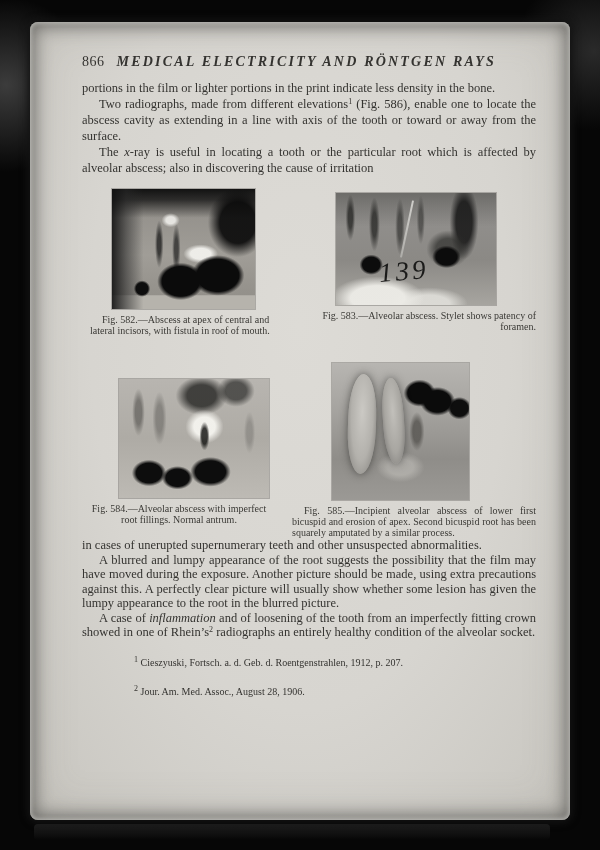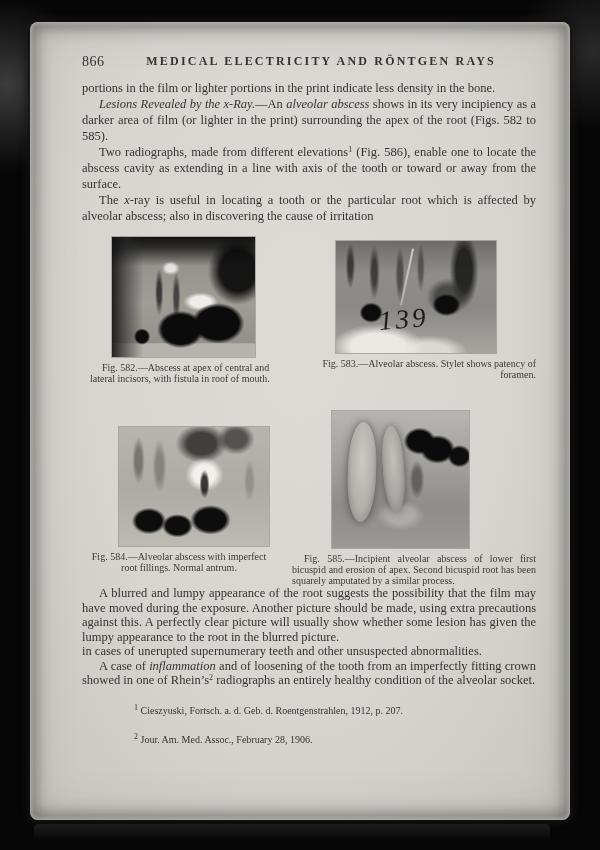--- a/index.html
+++ b/index.html
@@ -24,21 +24,21 @@
     box-shadow:
       inset 0 0 4px 1px rgba(250,249,245,.5),
       inset 0 0 16px 5px rgba(40,39,37,.5),
       inset 0 0 46px rgba(110,108,102,.28),
       0 0 7px 3px rgba(20,20,20,.9);
   }
   .content{position:absolute;inset:0;padding:32px 34px 0 52px;color:#343330;}
   
   .pg-header{display:flex;align-items:flex-start;height:16px;margin-bottom:10px;}
   .pagenum{font-size:14px;letter-spacing:.5px;width:68px;}
-  .running-title{flex:1;text-align:center;font-size:12px;font-weight:bold;letter-spacing:2.2px;white-space:nowrap;margin-right:40px;}
+  .running-title{flex:1;text-align:center;font-size:14px;font-weight:bold;letter-spacing:2.2px;white-space:nowrap;margin-right:40px;font-style:italic;}
   
   p.body{margin:0;font-size:12.5px;line-height:16px;text-align:justify;text-indent:17px;}
   p.body.noindent{text-indent:0;}
   p.body.tight{line-height:14.5px;}
   i{font-style:italic;}
   sup{font-size:8px;line-height:0;vertical-align:4px;}
   
   .figrow{display:flex;align-items:flex-start;}
   .row1{margin-top:13px;}
   .row2{margin-top:43px;}
@@ -119,21 +119,20 @@
 
   <div class="page">
     <div class="content">
 
       <div class="pg-header">
         <span class="pagenum">866</span>
         <span class="running-title">MEDICAL ELECTRICITY AND RÖNTGEN RAYS</span>
       </div>
 
       <p class="body noindent"><span>portions in the film or lighter portions in the print indicate less density in the bone.</span></p>
-      <p class="body"><i>Lesions Revealed by the x-Ray.</i><span>—An </span><i>alveolar abscess</i><span> shows in its very incipiency as a darker area of film (or lighter in the print) surrounding the apex of the root (Figs. 582 to 585).</span></p>
       <p class="body"><span>Two radiographs, made from different elevations</span><sup>1</sup><span> (Fig. 586), enable one to locate the abscess cavity as extending in a line with axis of the tooth or toward or away from the surface.</span></p>
       <p class="body"><span>The </span><i>x</i><span>-ray is useful in locating a tooth or the particular root which is affected by alveolar abscess; also in discovering the cause of irritation</span></p>
 
       <div class="figrow row1">
         <figure class="f582">
           <div class="xray x582"></div>
           <figcaption class="cap582">Fig. 582.—Abscess at apex of central and lateral incisors, with fistula in roof of mouth.</figcaption>
         </figure>
         <figure class="f583">
           <div class="xray x583">
@@ -151,24 +150,24 @@
         </figure>
         <figure class="f585">
           <div class="xray x585">
             <div class="root1"></div>
             <div class="root2"></div>
           </div>
           <figcaption class="cap585">Fig. 585.—Incipient alveolar abscess of lower first bicuspid and erosion of apex.  Second bicuspid root has been squarely amputated by a similar process.</figcaption>
         </figure>
       </div>
 
+      <p class="body tight noindent"><span>in cases of unerupted supernumerary teeth and other unsuspected abnormalities.</span></p>
       <p class="body tight"><span>A blurred and lumpy appearance of the root suggests the possibility that the film may have moved during the exposure.  Another picture should be made, using extra precautions against this.  A perfectly clear picture will usually show whether some lesion has given the lumpy appearance to the root in the blurred picture.</span></p>
-      <p class="body tight noindent"><span>in cases of unerupted supernumerary teeth and other unsuspected abnormalities.</span></p>
       <p class="body tight"><span>A case of </span><i>inflammation</i><span> and of loosening of the tooth from an imperfectly fitting crown showed in one of Rhein’s</span><sup>2</sup><span> radiographs an entirely healthy condition of the alveolar socket.</span></p>
 
       <div class="footnotes">
         <p><sup>1</sup><span> Cieszyuski, Fortsch. a. d. Geb. d. Roentgenstrahlen, 1912, p. 207.</span></p>
-        <p><sup>2</sup><span> Jour. Am. Med. Assoc., February 28, 1906.</span></p>
+        <p><sup>2</sup><span> Jour. Am. Med. Assoc., August 28, 1906.</span></p>
       </div>
 
     </div>
   </div>
 </div>
 
 </body></html>

